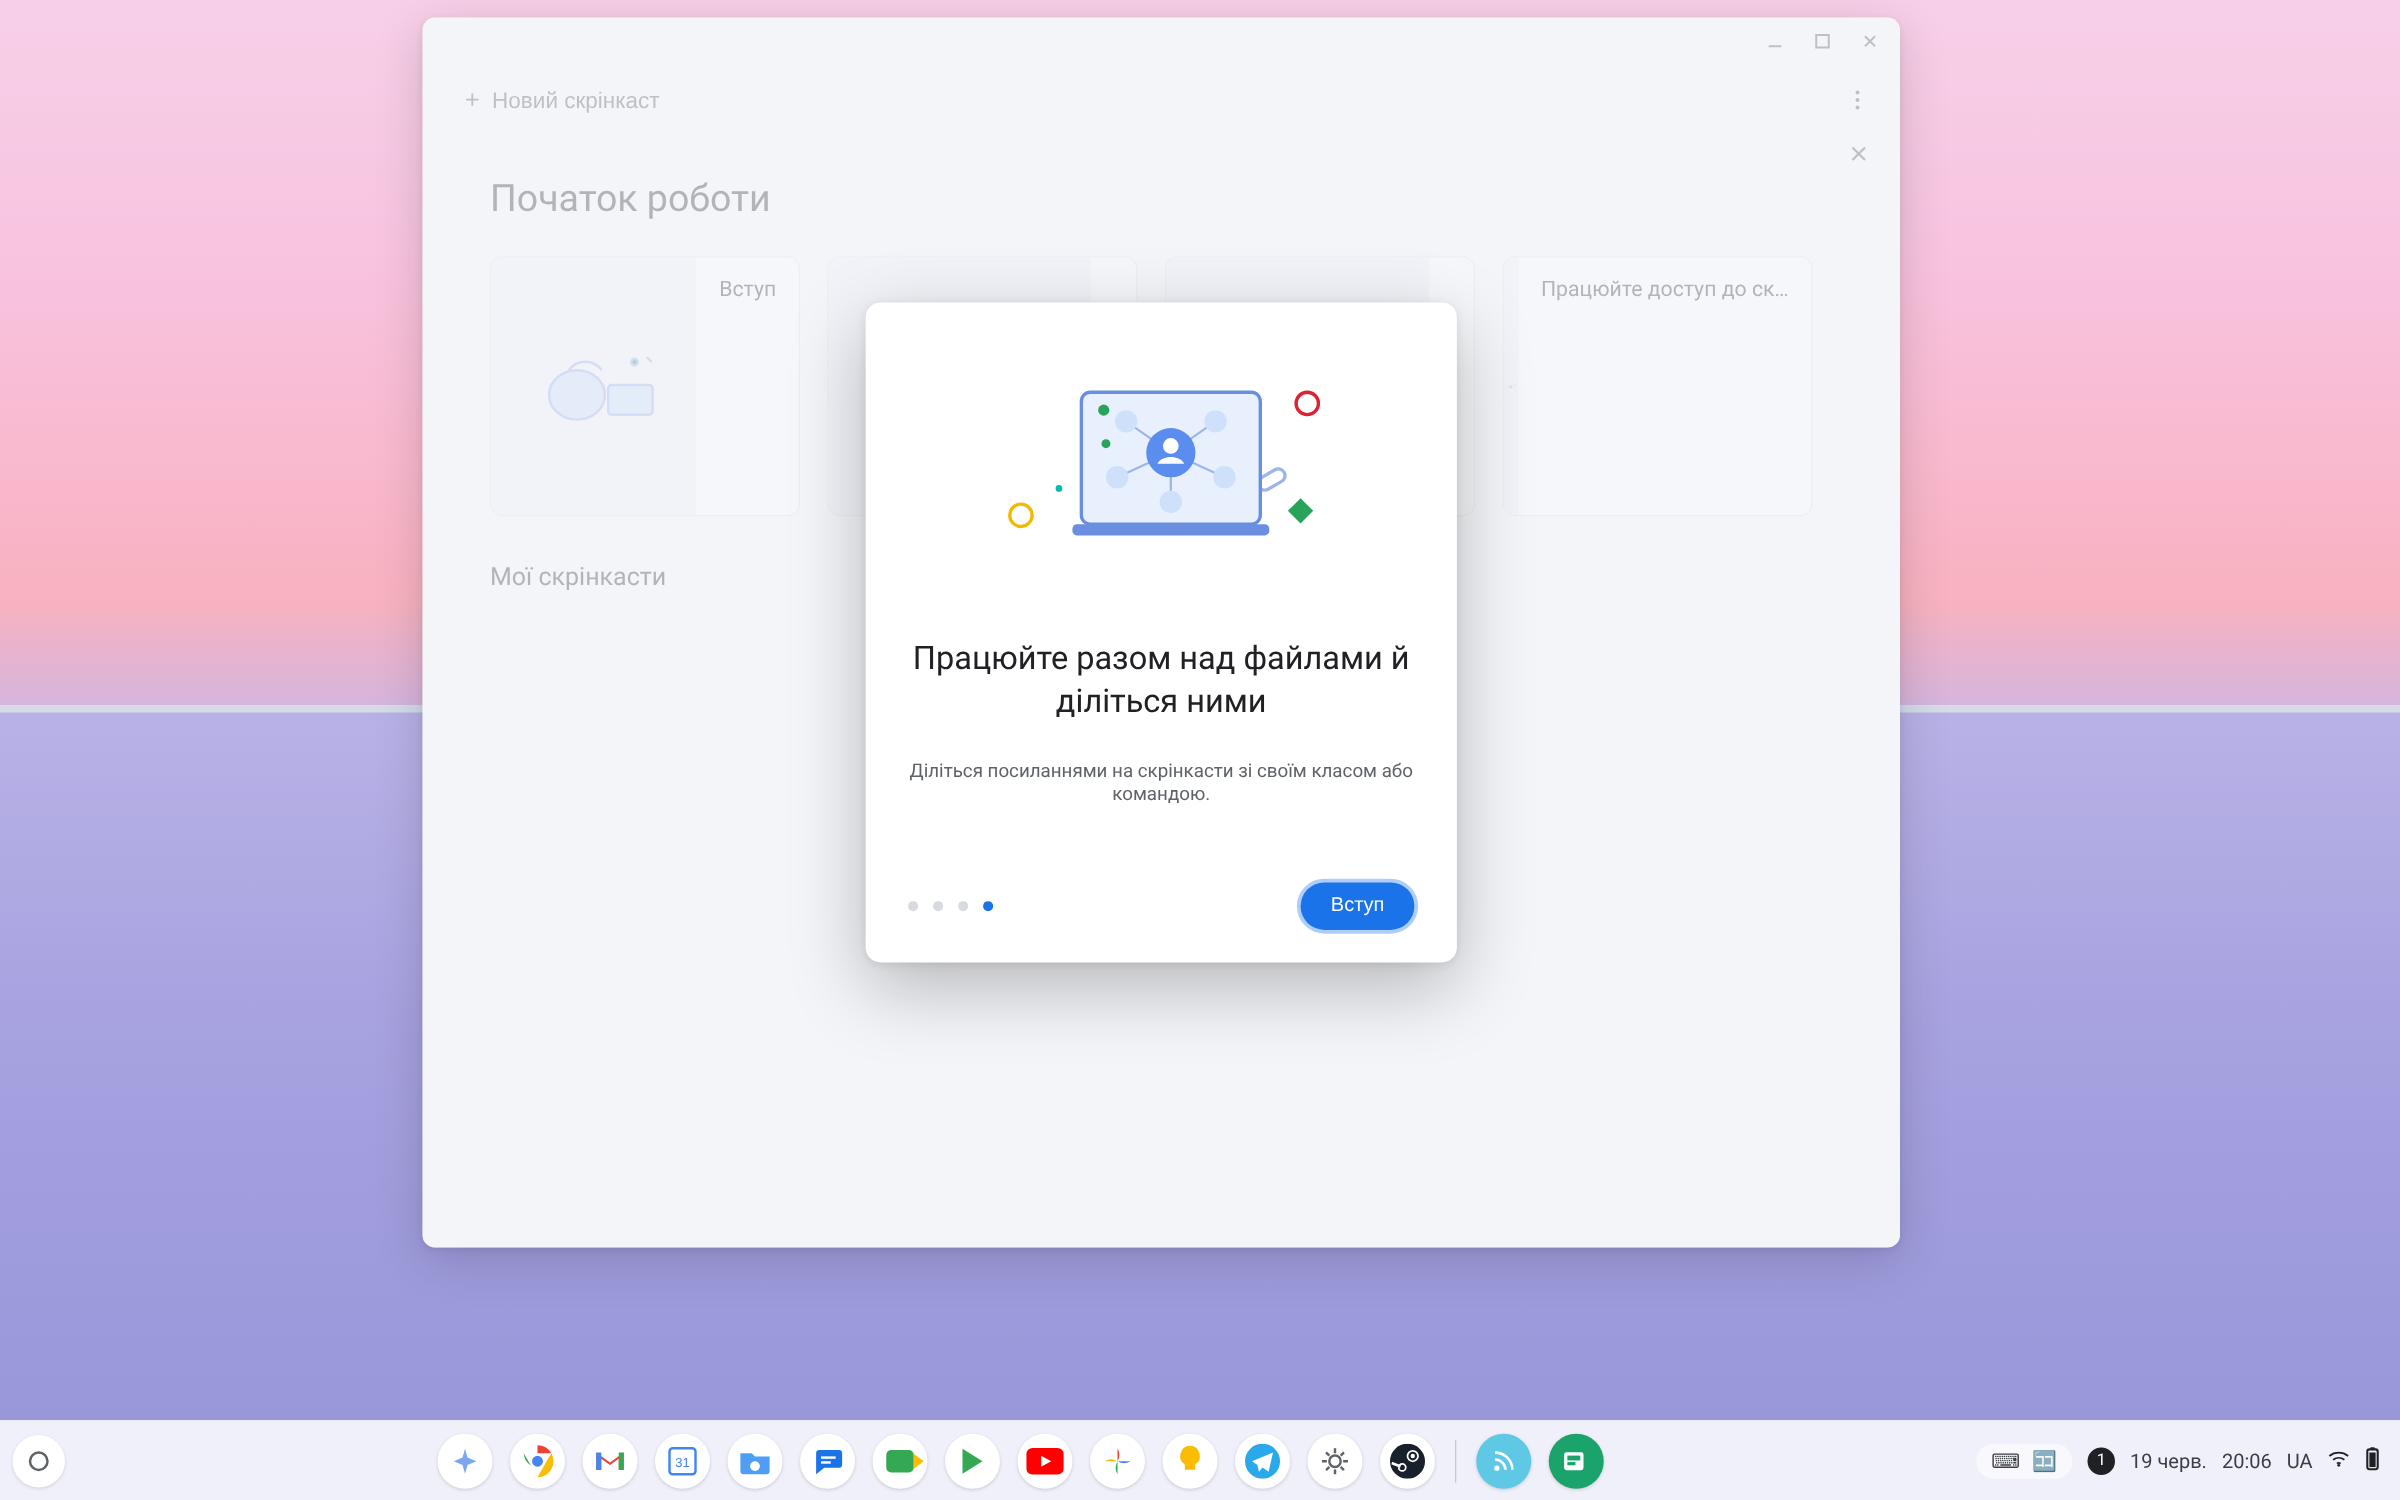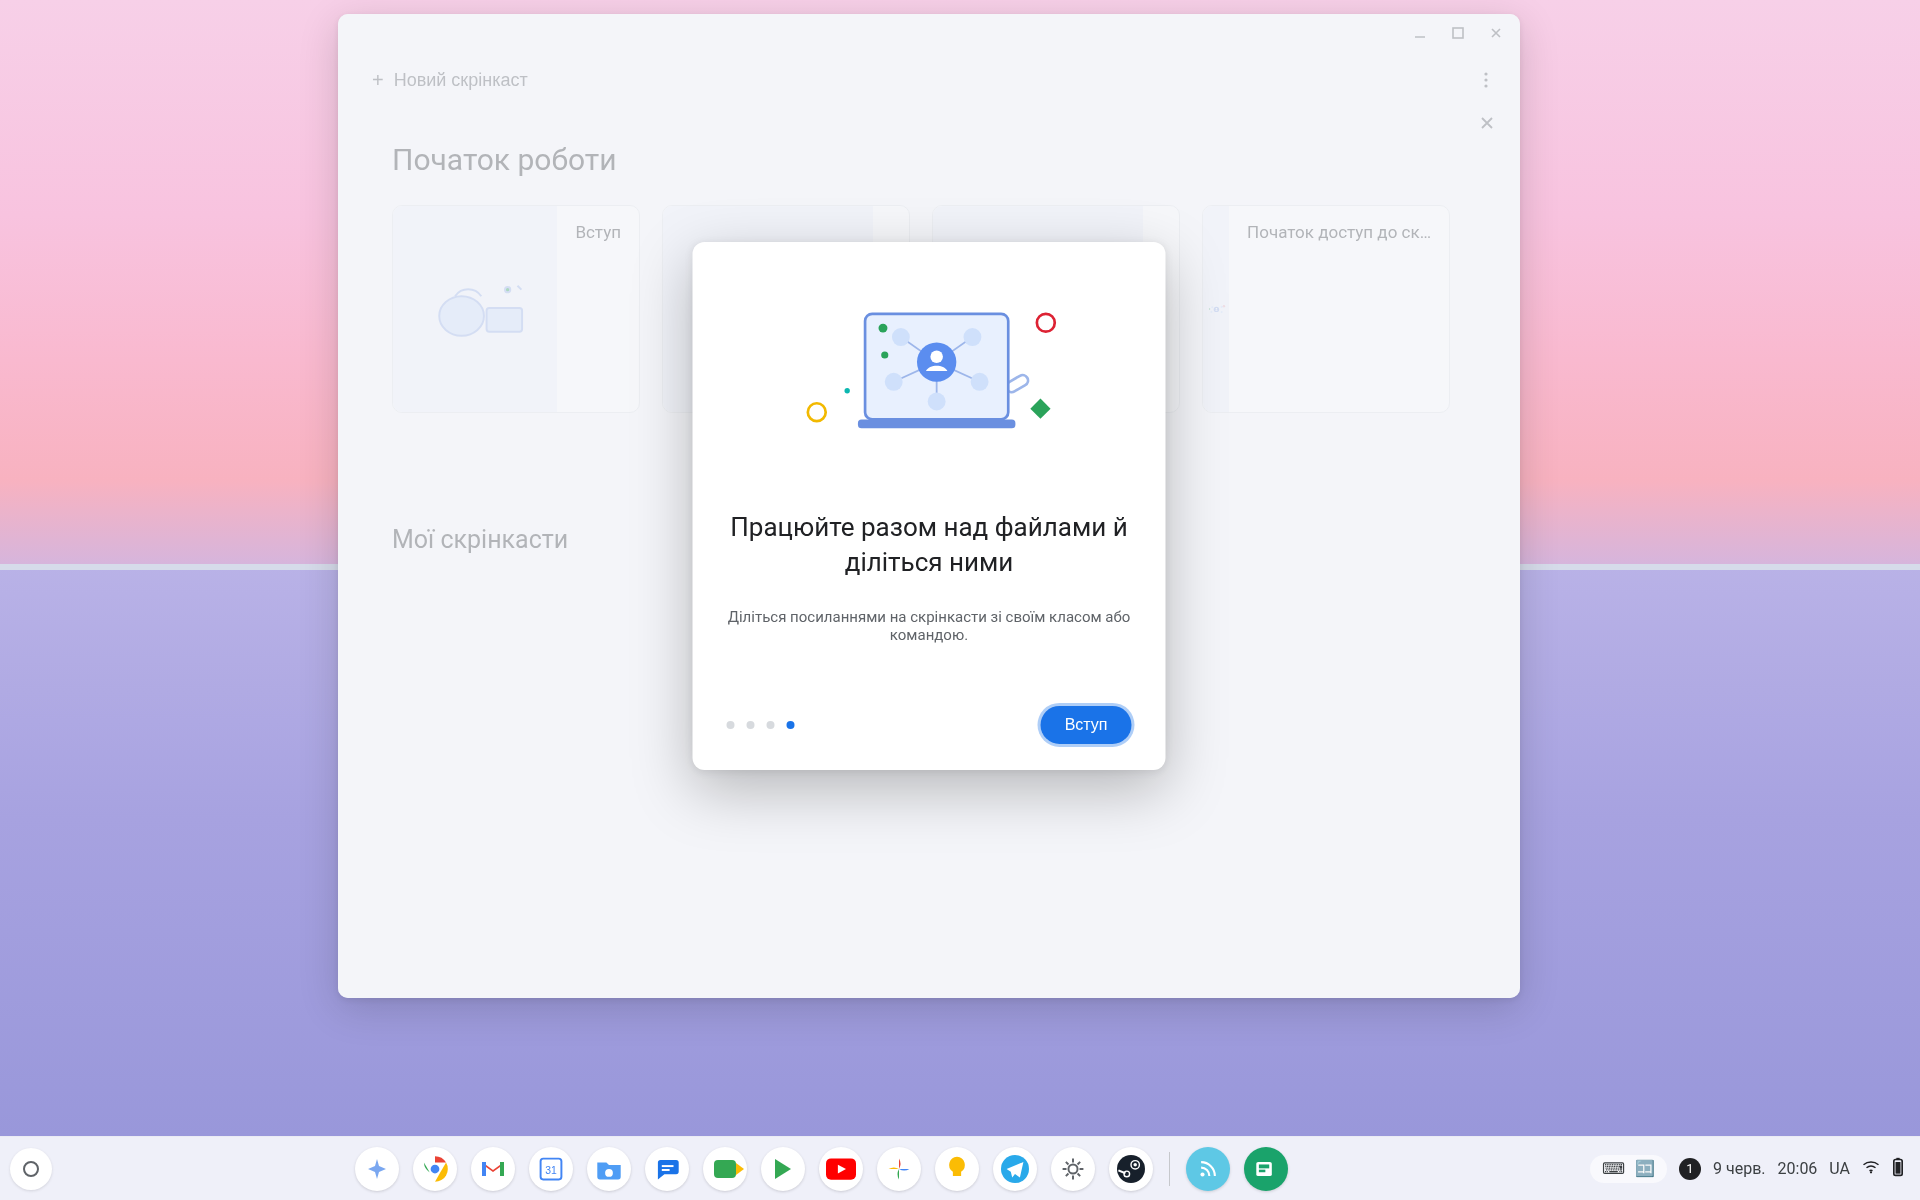--- a/index.html
+++ b/index.html
@@ -55,21 +55,21 @@
   }
   h2.section-title { font-size: 30px; font-weight: 400; color:#3c4043; margin: 22px 0 28px; }
   .cards { display:flex; gap: 22px; }
   .card {
     width: 248px; height: 208px; background:#fff; border:1px solid #e3e5e9; border-radius: 10px;
     display:flex; flex-direction:row; overflow:hidden;
   }
   .card .illus { flex:1; background:#f1f4fb; display:flex; align-items:center; justify-content:center; }
   .card .label { padding: 16px 18px 18px; font-size: 17px; color:#3c4043; white-space:nowrap; overflow:hidden; text-overflow:ellipsis; }
 
-  h2.my { margin-top: 112px; font-size: 25px; font-weight:400; color:#3c4043; }
+  h2.my { margin-top: 36px; font-size: 20px; font-weight:400; color:#3c4043; }
 
   
   .scrim {
     position:absolute; inset:0; background: rgba(241,243,248,.65);
   }
 
   
   .modal {
     position: absolute;
     left: 50%; top: 50%; transform: translate(-50%, -50%);
@@ -228,21 +228,21 @@
                 <path d="M86 74c4-10 24-10 28 0" fill="#fff"></path>
                 <circle cx="60" cy="40" r="10" fill="#cfe0fb"></circle>
                 <circle cx="150" cy="36" r="10" fill="#cfe0fb"></circle>
                 <circle cx="52" cy="84" r="10" fill="#cfe0fb"></circle>
                 <circle cx="150" cy="86" r="10" fill="#cfe0fb"></circle>
                 <circle cx="172" cy="30" r="8" fill="none" stroke="#d23" stroke-width="3"></circle>
                 <rect x="30" y="52" width="10" height="10" transform="rotate(45 35 57)" fill="#2aa35a"></rect>
               </g>
             </svg>
         </div>
-        <div class="label">Початок доступ до ск…</div>
+        <div class="label">Працюйте доступ до ск…</div>
       </div>
     </div>
 
     <h2 class="my">Мої скрінкасти</h2>
   </div>
 
   <div class="scrim"></div>
 
   <div class="modal">
     <div class="modal-illus">
@@ -405,21 +405,21 @@
         </svg>
     </div>
   </div>
 
   <div class="shelf-right">
     <div class="pill">
       <span class="mini-icon">⌨</span>
       <span class="mini-icon">🈁</span>
     </div>
     <span class="count-badge">1</span>
-    <span>9 черв.</span>
+    <span>19 черв.</span>
     <span>20:06</span>
     <span>UA</span>
     <span class="mini-icon">
       <svg width="18" height="14" viewBox="0 0 24 18">
           <path d="M2 6a16 16 0 0 1 20 0M6 10a10 10 0 0 1 12 0M10 14a4 4 0 0 1 4 0" fill="none" stroke="#202124" stroke-width="2"></path>
           <circle cx="12" cy="16" r="1.5" fill="#202124"></circle>
         </svg>
     </span>
     <span class="mini-icon">
       <svg width="12" height="20" viewBox="0 0 14 24">

